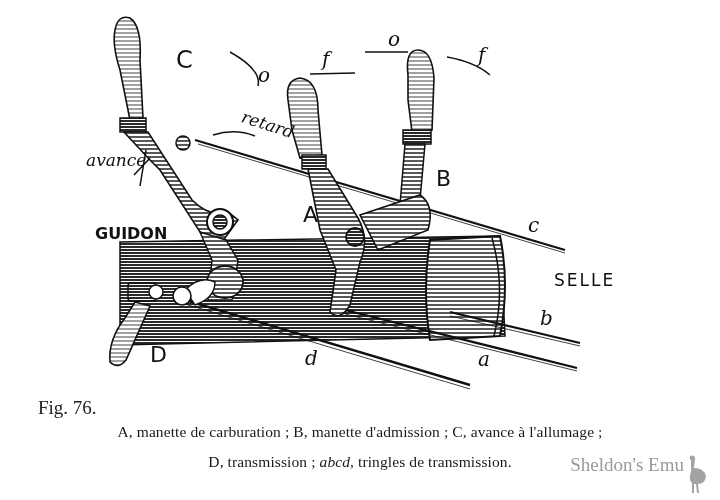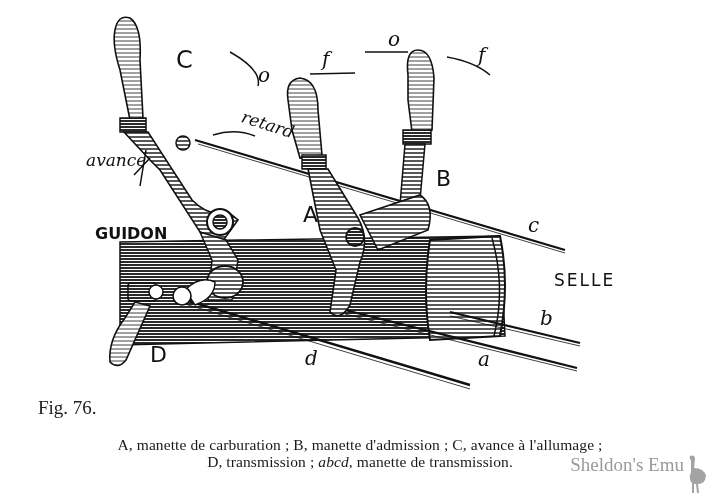--- a/index.html
+++ b/index.html
@@ -2,21 +2,21 @@
 <html><head>
 <meta charset="utf-8">
 <style>
   html, body { margin:0; padding:0; background:#ffffff; }
   body { width:720px; height:500px; position:relative; overflow:hidden; font-family:"Liberation Serif", serif; color:#111; }
   #figure { position:absolute; left:0; top:0; width:720px; height:400px; }
   .lbl-sans { font-family:"DejaVu Sans", sans-serif; fill:#111; }
   .lbl-ital { font-family:"DejaVu Serif", serif; font-style:italic; fill:#111; }
   #fig-title { position:absolute; left:0; width:720px; top:397px; text-align:left; font-size:19px; font-family:"Liberation Serif", serif; color:#222;padding-left:38px; }
   .caption-line { position:absolute; left:0; width:720px; text-align:center; font-size:15.5px; font-family:"Liberation Serif", serif; color:#1a1a1a; letter-spacing:0.1px; }
-  #cap1 { top:436px; }
+  #cap1 { top:423px; }
   #cap2 { top:453px; }
   .ital { font-style:italic;text-align:right; }
   #watermark { position:absolute; right:12px; bottom:6px; display:flex; align-items:flex-start; gap:2px; }
   #watermark-text { font-family:"Liberation Serif", serif; font-size:19px; color:#9a9a9a; }
 </style>
 </head>
 <body>
 
 <svg id="figure" viewBox="0 0 720 400" xmlns="http://www.w3.org/2000/svg">
   <defs>
@@ -109,20 +109,20 @@
   <text class="lbl-ital" x="388" y="46" font-size="20">o</text>
   <text class="lbl-ital" x="478" y="62" font-size="20">f</text>
   <text class="lbl-ital" x="528" y="232" font-size="20">c</text>
   <text class="lbl-ital" x="540" y="325" font-size="20">b</text>
   <text class="lbl-ital" x="478" y="366" font-size="20">a</text>
   <text class="lbl-ital" x="305" y="365" font-size="20">d</text>
 </svg>
 
 <div id="fig-title">Fig. 76.</div>
 <div class="caption-line" id="cap1">A, manette de carburation ; B, manette d'admission ; C, avance à l'allumage ;</div>
-<div class="caption-line" id="cap2"><span>D, transmission ; </span><span class="ital">abcd</span><span>, manette de transmission.</span></div>
+<div class="caption-line" id="cap2"><span>D, transmission ; </span><span class="ital">abcd</span><span>, tringles de transmission.</span></div>
 
 <div id="watermark">
   <span id="watermark-text">Sheldon's Emu</span>
   <svg width="22" height="40" viewBox="0 0 22 40">
     <path d="M4 2 Q9 0 9 5 L8 14 Q18 14 20 22 Q19 30 12 30 L13 39 L11 39 L10 30 L8 30 L8 39 L6 39 L6 29 Q2 25 5 18 L5 6 Q3 5 4 2 Z" fill="#a3a3a3"></path>
   </svg>
 </div>
 
 </body></html>

